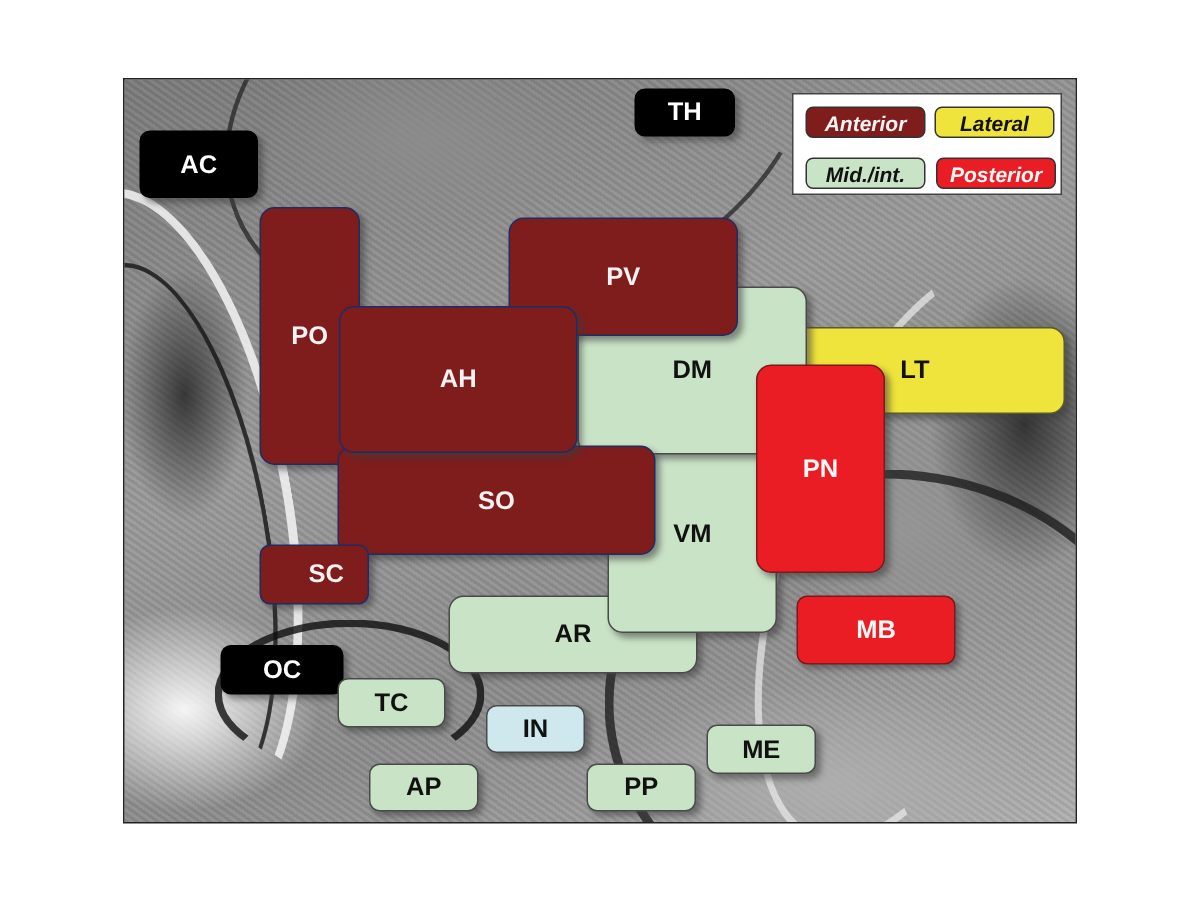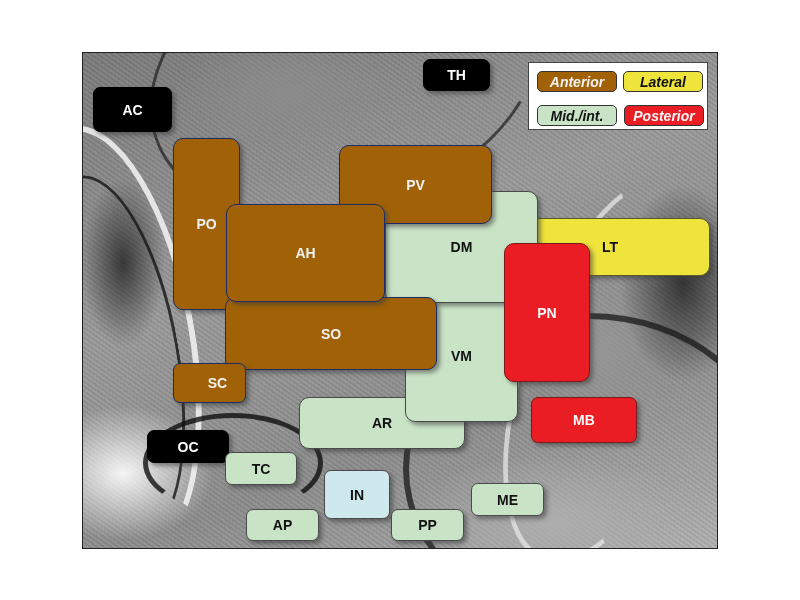--- a/index.html
+++ b/index.html
@@ -20,24 +20,24 @@
         radial-gradient(ellipse 160px 90px at 200px 40px, rgba(140,140,140,0.9), rgba(140,140,140,0) 70%),
         repeating-linear-gradient(35deg, rgba(0,0,0,0.06) 0 2px, rgba(255,255,255,0.05) 2px 4px),
         linear-gradient(160deg, #7a7a7a 0%, #9a9a9a 40%, #8c8c8c 70%, #b0b0b0 100%);
     }
     .line {
       position: absolute; border-radius: 50%; pointer-events: none;
     }
     .box {
       position: absolute; border-radius: 10px; border: 1px solid #3a3a3a;
       display: flex; align-items: center; justify-content: center;
-      font-weight: bold; font-size: 14px; box-sizing: border-box;
+      font-weight: bold; font-size: 17px; box-sizing: border-box;
       box-shadow: 3px 3px 4px rgba(60,60,60,0.55);
     }
-    .anterior { background: #a16207; color: #f2f2f2; border-color: #1d2c66; }
+    .anterior { background: #7f1d1d; color: #f2f2f2; border-color: #1d2c66; }
     .midint { background: #c9e3c6; color: #111; border-color: #4a4a4a; }
     .lateral { background: #efe43c; color: #111; border-color: #5a5a2a; justify-content: center; }
     .posterior { background: #ea1c24; color: #f7f7f7; border-color: #7a1a1a; text-align: center; }
     .blackbox { background: #000; color: #fff; border-color: #000; border-radius: 7px; }
     .lightblue { background: #cfe8ee; color: #111; border-color: #4a4a4a; }
     .small { border-radius: 7px; }
 
     #legend {
       position: absolute; left: 528px; top: 62px; width: 180px; height: 68px;
       background: #fff; border: 1px solid #444; box-sizing: border-box;
@@ -79,16 +79,16 @@
 <div class="box midint" style="left:299px;top:397px;width:166px;height:52px;">AR</div>
 <div class="box midint" style="left:405px;top:280px;width:113px;height:142px;padding-top:10px;">VM</div>
 <div class="box midint" style="left:385px;top:191px;width:153px;height:112px;">DM</div>
 <div class="box anterior" style="left:339px;top:145px;width:153px;height:79px;">PV</div>
 <div class="box posterior" style="left:504px;top:243px;width:86px;height:139px;">PN</div>
 <div class="box anterior" style="left:213px;top:297px;width:212px;height:73px;margin-left:12px;">SO</div>
 <div class="box anterior" style="left:226px;top:204px;width:159px;height:98px;">AH</div>
 <div class="box anterior small" style="left:173px;top:363px;width:73px;height:40px;padding-left:16px;">SC</div>
 <div class="box posterior small" style="left:531px;top:397px;width:106px;height:46px;">MB</div>
 <div class="box midint small" style="left:225px;top:452px;width:72px;height:33px;">TC</div>
-<div class="box lightblue small" style="left:324px;top:470px;width:66px;height:49px;">IN</div>
+<div class="box lightblue small" style="left:324px;top:470px;width:66px;height:32px;">IN</div>
 <div class="box midint small" style="left:471px;top:483px;width:73px;height:33px;">ME</div>
 <div class="box midint small" style="left:246px;top:509px;width:73px;height:32px;">AP</div>
 <div class="box midint small" style="left:391px;top:509px;width:73px;height:32px;">PP</div>
 
 </body></html>

